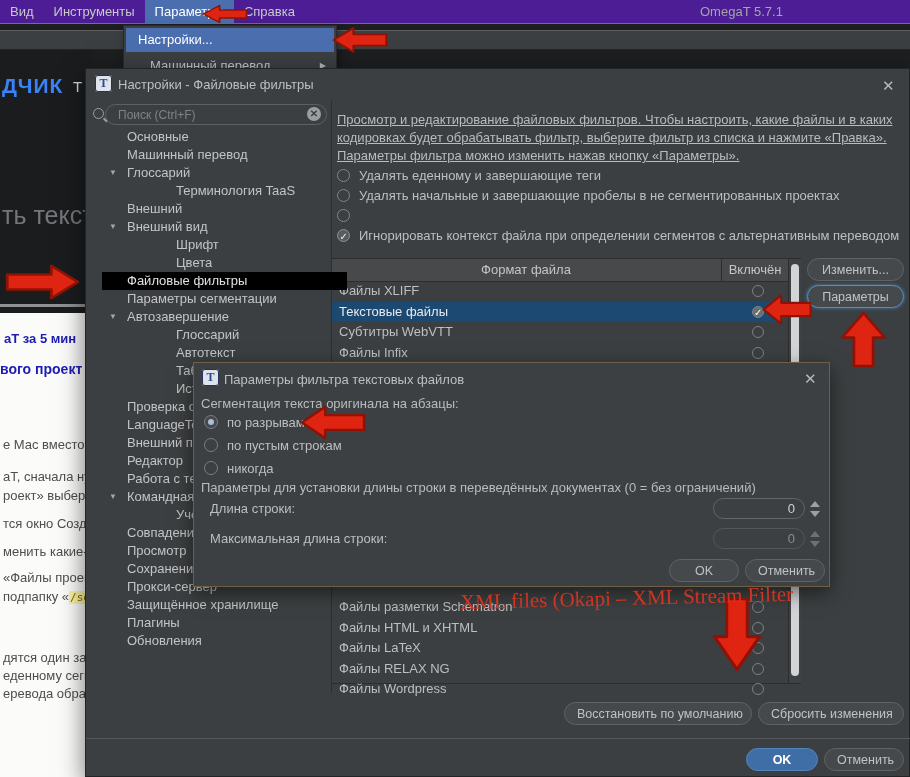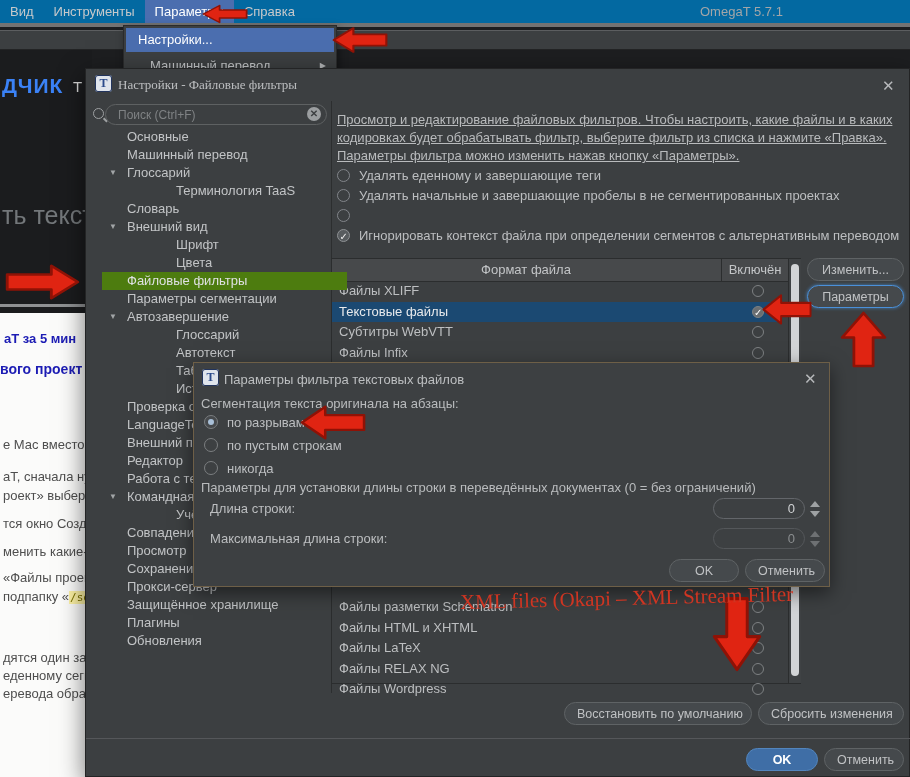--- a/index.html
+++ b/index.html
@@ -17,22 +17,22 @@
   .fC{top:201px;left:2px;font-size:25px;color:#73777a;}
   .fD{top:331px;left:4px;font-size:13px;font-weight:bold;color:#1c1cb4;}
   .fE{top:361px;left:0px;font-size:14px;font-weight:bold;color:#1c1cb4;}
   .fF,.fG,.fH,.fI,.fJ,.fK,.fL,.fM,.fN,.fO{font-size:13px;color:#4e4e4e;left:3px;}
   .fF{top:437px;}.fG{top:469px;}.fH{top:488px;}.fI{top:516px;}.fJ{top:544px;}
   .fK{top:570px;}.fL{top:589px;}.fM{top:650px;}.fN{top:668px;}.fO{top:686px;}
   .mono-hl{font-family:"DejaVu Sans Mono",monospace;font-size:11px;background:#fdf2a5;color:#7a7000;padding:0 1px;}
   .mono-hl:empty{display:none;}
 
   
-  #menubar{left:0;top:0;width:910px;height:23px;background:#0369a1;z-index:3;
-           border-bottom:4px solid #737373;display:flex;align-items:stretch;}
+  #menubar{left:0;top:0;width:910px;height:23px;background:#4c1d95;z-index:3;
+           border-bottom:1px solid #737373;display:flex;align-items:stretch;}
   .menu-item{padding:0 10px;line-height:23px;font-size:13px;color:#c7c9cb;cursor:default;}
   .menu-item.hl{background:#4b6eaf;color:#ffffff;}
   #app-title{left:700px;top:0;width:110px;line-height:23px;font-size:13px;color:#a3a6a8;z-index:3;}
 
   
   #strip2{left:0;top:30px;width:910px;height:18px;background:#3c3f41;border-top:1px solid #5c5e60;
           border-bottom:1px solid #232425;z-index:3;}
   .wc{position:absolute;top:3px;width:14px;height:12px;}
   .wc-min{left:748px;border-bottom:2px solid #a9acae;height:10px;}
   .wc-restore{left:810px;}
@@ -45,21 +45,21 @@
   #dropdown{left:123px;top:25px;width:212px;height:52px;background:#3c3f41;border:1px solid #2a2b2c;
             z-index:4;box-shadow:2px 3px 8px rgba(0,0,0,.4);}
   .dd-item{position:relative;height:24px;line-height:24px;font-size:13px;color:#c2c4c6;padding-left:24px;margin:2px;}
   .dd-item.hl{background:#4b6eaf;color:#ffffff;padding-left:12px;}
   .dd-item.sub::after{content:"\25B6";position:absolute;right:8px;top:0;font-size:8px;color:#b4b6b8;}
 
   
   #dlg{left:85px;top:68px;width:825px;height:709px;background:#3c3f41;z-index:10;
        border:1px solid #232425;box-shadow:0 8px 24px rgba(0,0,0,.55);box-sizing:border-box;}
   #dlg-title{left:0;top:0;width:100%;height:32px;}
-  #dlg-title .t{position:absolute;left:32px;top:8px;font-size:13px;color:#bdbfc1;font-family:Liberation Serif, serif;}
+  #dlg-title .t{position:absolute;left:32px;top:8px;font-size:13px;color:#bdbfc1;}
   .logo{position:absolute;width:17px;height:17px;border-radius:3px;background:#dfe4ec;
         color:#2b4a8b;font-weight:bold;font-size:12px;text-align:center;line-height:17px;
         font-family:"Liberation Serif",serif;box-shadow:0 0 0 1px #22345c inset;}
   #dlg-title .logo{left:9px;top:6px;}
   .x-close{position:absolute;font-size:15px;color:#b7b9bb;line-height:15px;}
   #dlg-close{left:796px;top:9px;}
 
   
   #search-ico{left:7px;top:39px;width:9px;height:9px;border:1.6px solid #9da0a2;border-radius:50%;}
   #search-ico::after{content:"";position:absolute;left:9px;top:10px;width:5px;height:1.6px;background:#9da0a2;transform:rotate(45deg);}
@@ -67,21 +67,21 @@
               background:transparent;color:#cfd1d3;font-size:12px;padding:0 12px;outline:none;}
   #search-box::placeholder{color:#7f8284;}
   #search-clear{left:221px;top:38px;width:14px;height:14px;border-radius:50%;background:#9b9ea0;
                 color:#3c3f41;font-size:10px;line-height:14px;text-align:center;font-weight:bold;}
 
   
   #tree{left:16px;top:59px;width:245px;z-index:1;}
   .tree-item{position:relative;height:18px;line-height:18px;font-size:13px;color:#c2c4c6;
              padding-left:25px;white-space:nowrap;}
   .tree-item.c1{padding-left:74px;}
-  .tree-item.sel{background:#4d7c0f;color:#dfe1e3;}
+  .tree-item.sel{background:#000000;color:#dfe1e3;}
   .tree-item .tri{display:none;position:absolute;left:7px;top:0;font-size:8px;color:#a2a5a7;}
   .tree-item.grp .tri{display:inline;}
   #vsep{left:245px;top:32px;width:1px;height:592px;background:#2c2e2f;}
 
   
   .desc-line{position:relative;font-size:13px;color:#b9bbbd;line-height:18px;white-space:nowrap;text-decoration:underline;}
   #desc{left:251px;top:42px;}
   #opts{left:251px;top:97px;}
   .opt-row{position:relative;height:20px;line-height:20px;font-size:13px;color:#bcbec0;white-space:nowrap;padding-left:22px;}
   .circ{position:absolute;left:0;top:3px;width:13px;height:13px;border:1.5px solid #82858a;border-radius:50%;box-sizing:border-box;}
@@ -233,21 +233,21 @@
       <div class="tree-item grp">
         <span class="tri">▼</span>
         <span>Глоссарий</span>
       </div>
       <div class="tree-item c1">
         
         <span>Терминология TaaS</span>
       </div>
       <div class="tree-item">
         
-        <span>Словарь</span>
+        <span>Внешний</span>
       </div>
       <div class="tree-item grp">
         <span class="tri">▼</span>
         <span>Внешний вид</span>
       </div>
       <div class="tree-item c1">
         
         <span>Шрифт</span>
       </div>
       <div class="tree-item c1">

